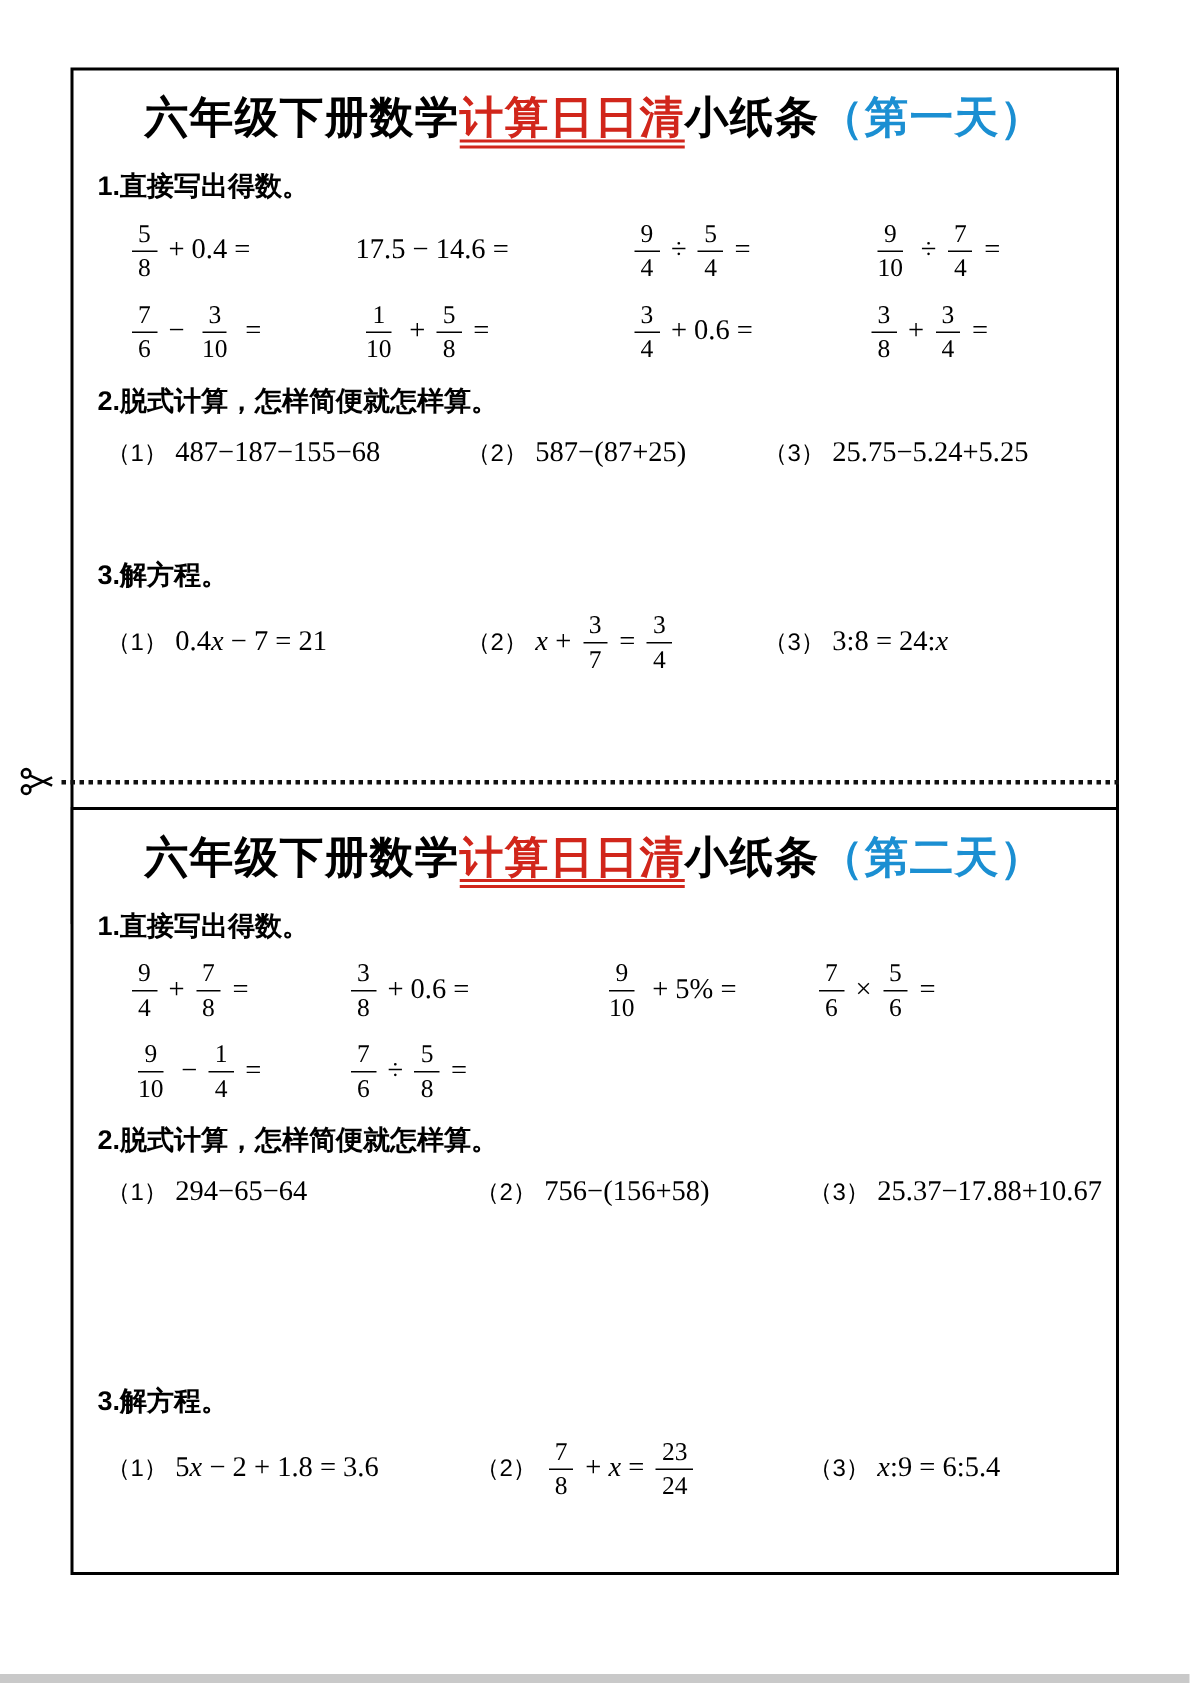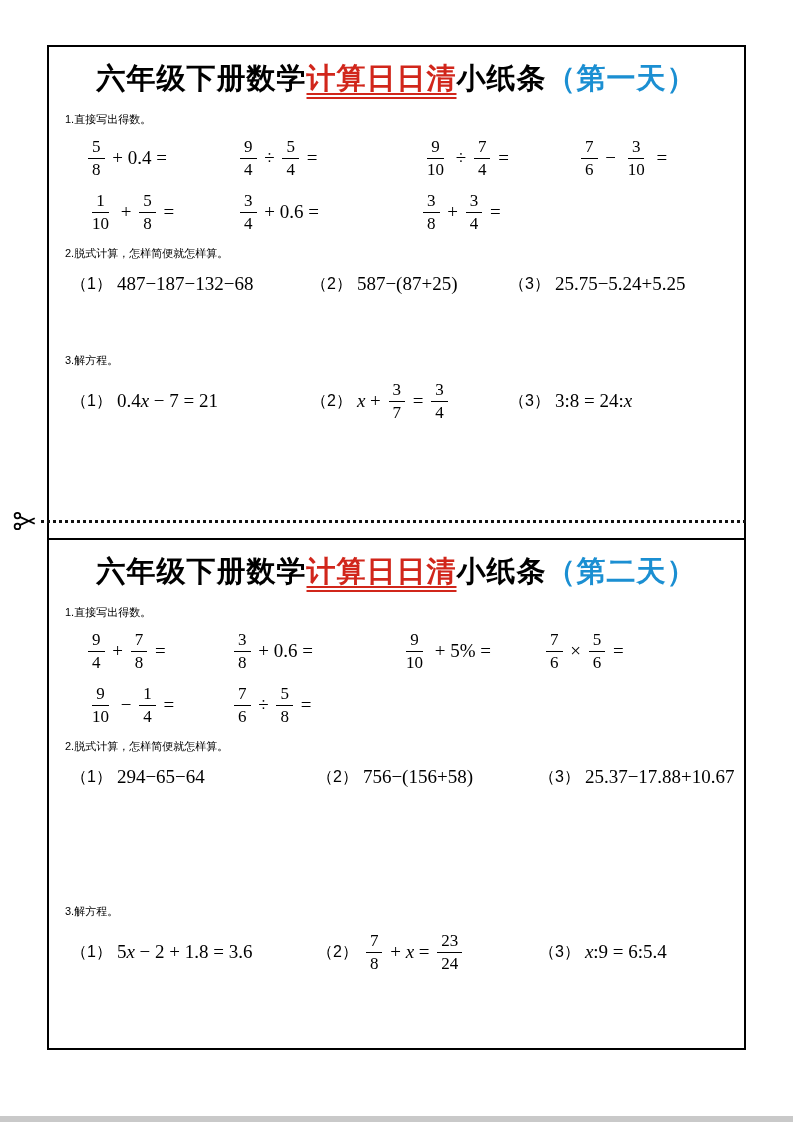--- a/index.html
+++ b/index.html
@@ -21,21 +21,21 @@
     text-align:center; font-size:29px; font-weight:bold;
     letter-spacing:1px; margin-top:4px; white-space:nowrap;
   }
   .title-red {
     color:#d1261b;
     text-decoration:underline double #d1261b;
     text-underline-offset:5px;
   }
   .title-blue { color:#1b8fd2; }
 
-  .q-heading { font-size:11px; font-weight:400; margin-top:13px; }
+  .q-heading { font-size:18px; font-weight:700; margin-top:13px; }
 
   .quick-grid {
     display:grid; row-gap:12px; align-items:center;
     margin:10px 0 0 20px;
     font-family:"Liberation Serif", serif; font-size:19px;
   }
   .grid-day1 { grid-template-columns:152px 183px 158px auto; }
   .grid-day2 { grid-template-columns:146px 168px 144px auto; }
 
   .prob-row { display:grid; align-items:center; margin:12px 0 0 6px; }
@@ -83,20 +83,23 @@
 
   <div class="quick-grid grid-day1">
     <span class="math">
         <span class="frac">
           <span class="num">5</span>
           <span class="den">8</span>
         </span>
         <span class="mtext"> + 0.4 =</span>
       </span>
     <span class="math">
+        <span class="mtext">17.5 − 14.6 =</span>
+      </span>
+    <span class="math">
         <span class="frac">
           <span class="num">9</span>
           <span class="den">4</span>
         </span>
         <span class="mtext"> ÷ </span>
         <span class="frac">
           <span class="num">5</span>
           <span class="den">4</span>
         </span>
         <span class="mtext"> =</span>
@@ -157,21 +160,21 @@
         <span class="mtext"> =</span>
       </span>
   </div>
 
   <div class="q-heading">2.脱式计算，怎样简便就怎样算。</div>
 
   <div class="prob-row cols-a">
     <div class="prob">
       <span class="plabel">（1）</span>
       <span class="math">
-          <span class="mtext">487−187−132−68</span>
+          <span class="mtext">487−187−155−68</span>
         </span>
     </div>
     <div class="prob">
       <span class="plabel">（2）</span>
       <span class="math">
           <span class="mtext">587−(87+25)</span>
         </span>
     </div>
     <div class="prob">
       <span class="plabel">（3）</span>

